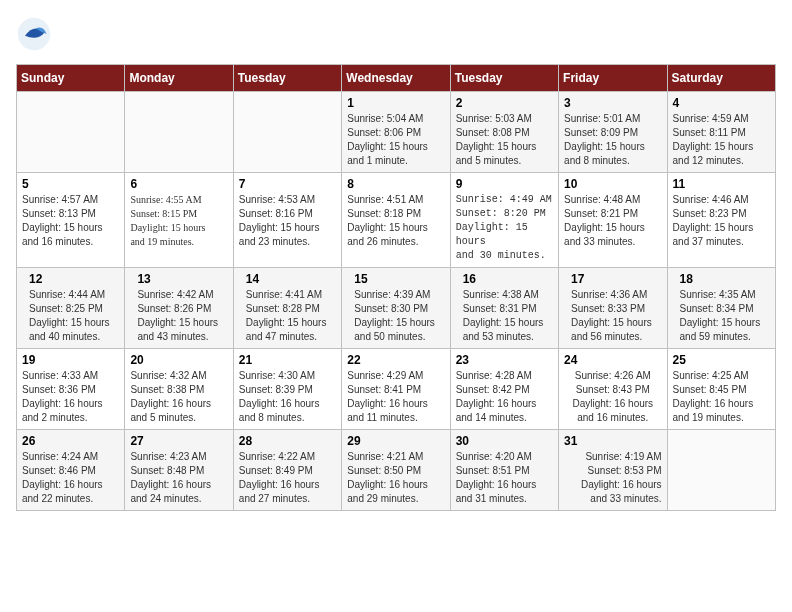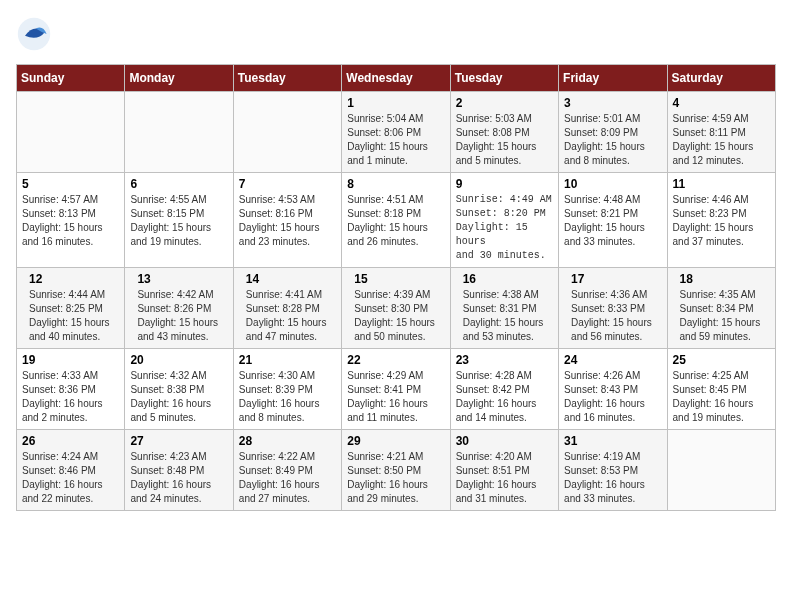--- a/index.html
+++ b/index.html
@@ -164,21 +164,21 @@
       <tr class="row-2">
         <td>
           <span class="day-number">5</span>
           <div class="day-info" style="white-space: pre-line;">Sunrise: 4:57 AM
 Sunset: 8:13 PM
 Daylight: 15 hours
 and 16 minutes.</div>
         </td>
         <td>
           <span class="day-number">6</span>
-          <div class="day-info" style="white-space: pre-line;">Sunrise: 4:55 AM
+          <div class="day-info" style="white-space: pre-line; font-family: Liberation Serif, serif;">Sunrise: 4:55 AM
 Sunset: 8:15 PM
 Daylight: 15 hours
 and 19 minutes.</div>
         </td>
         <td>
           <span class="day-number">7</span>
           <div class="day-info" style="white-space: pre-line;">Sunrise: 4:53 AM
 Sunset: 8:16 PM
 Daylight: 15 hours
 and 23 minutes.</div>
@@ -294,21 +294,21 @@
         </td>
         <td>
           <span class="day-number">23</span>
           <div class="day-info" style="white-space: pre-line;">Sunrise: 4:28 AM
 Sunset: 8:42 PM
 Daylight: 16 hours
 and 14 minutes.</div>
         </td>
         <td>
           <span class="day-number">24</span>
-          <div class="day-info" style="white-space: pre-line;">Sunrise: 4:26 AM
+          <div class="day-info" style="white-space: pre-line; text-align: center;">Sunrise: 4:26 AM
 Sunset: 8:43 PM
 Daylight: 16 hours
 and 16 minutes.</div>
         </td>
         <td>
           <span class="day-number">25</span>
           <div class="day-info" style="white-space: pre-line;">Sunrise: 4:25 AM
 Sunset: 8:45 PM
 Daylight: 16 hours
 and 19 minutes.</div>
@@ -345,21 +345,21 @@
         </td>
         <td>
           <span class="day-number">30</span>
           <div class="day-info" style="white-space: pre-line;">Sunrise: 4:20 AM
 Sunset: 8:51 PM
 Daylight: 16 hours
 and 31 minutes.</div>
         </td>
         <td>
           <span class="day-number">31</span>
-          <div class="day-info" style="white-space: pre-line;">Sunrise: 4:19 AM
+          <div class="day-info" style="white-space: pre-line; text-align: right;">Sunrise: 4:19 AM
 Sunset: 8:53 PM
 Daylight: 16 hours
 and 33 minutes.</div>
         </td>
         <td class="empty"></td>
       </tr>
     </tbody>
 </table>
 
 </body></html>

